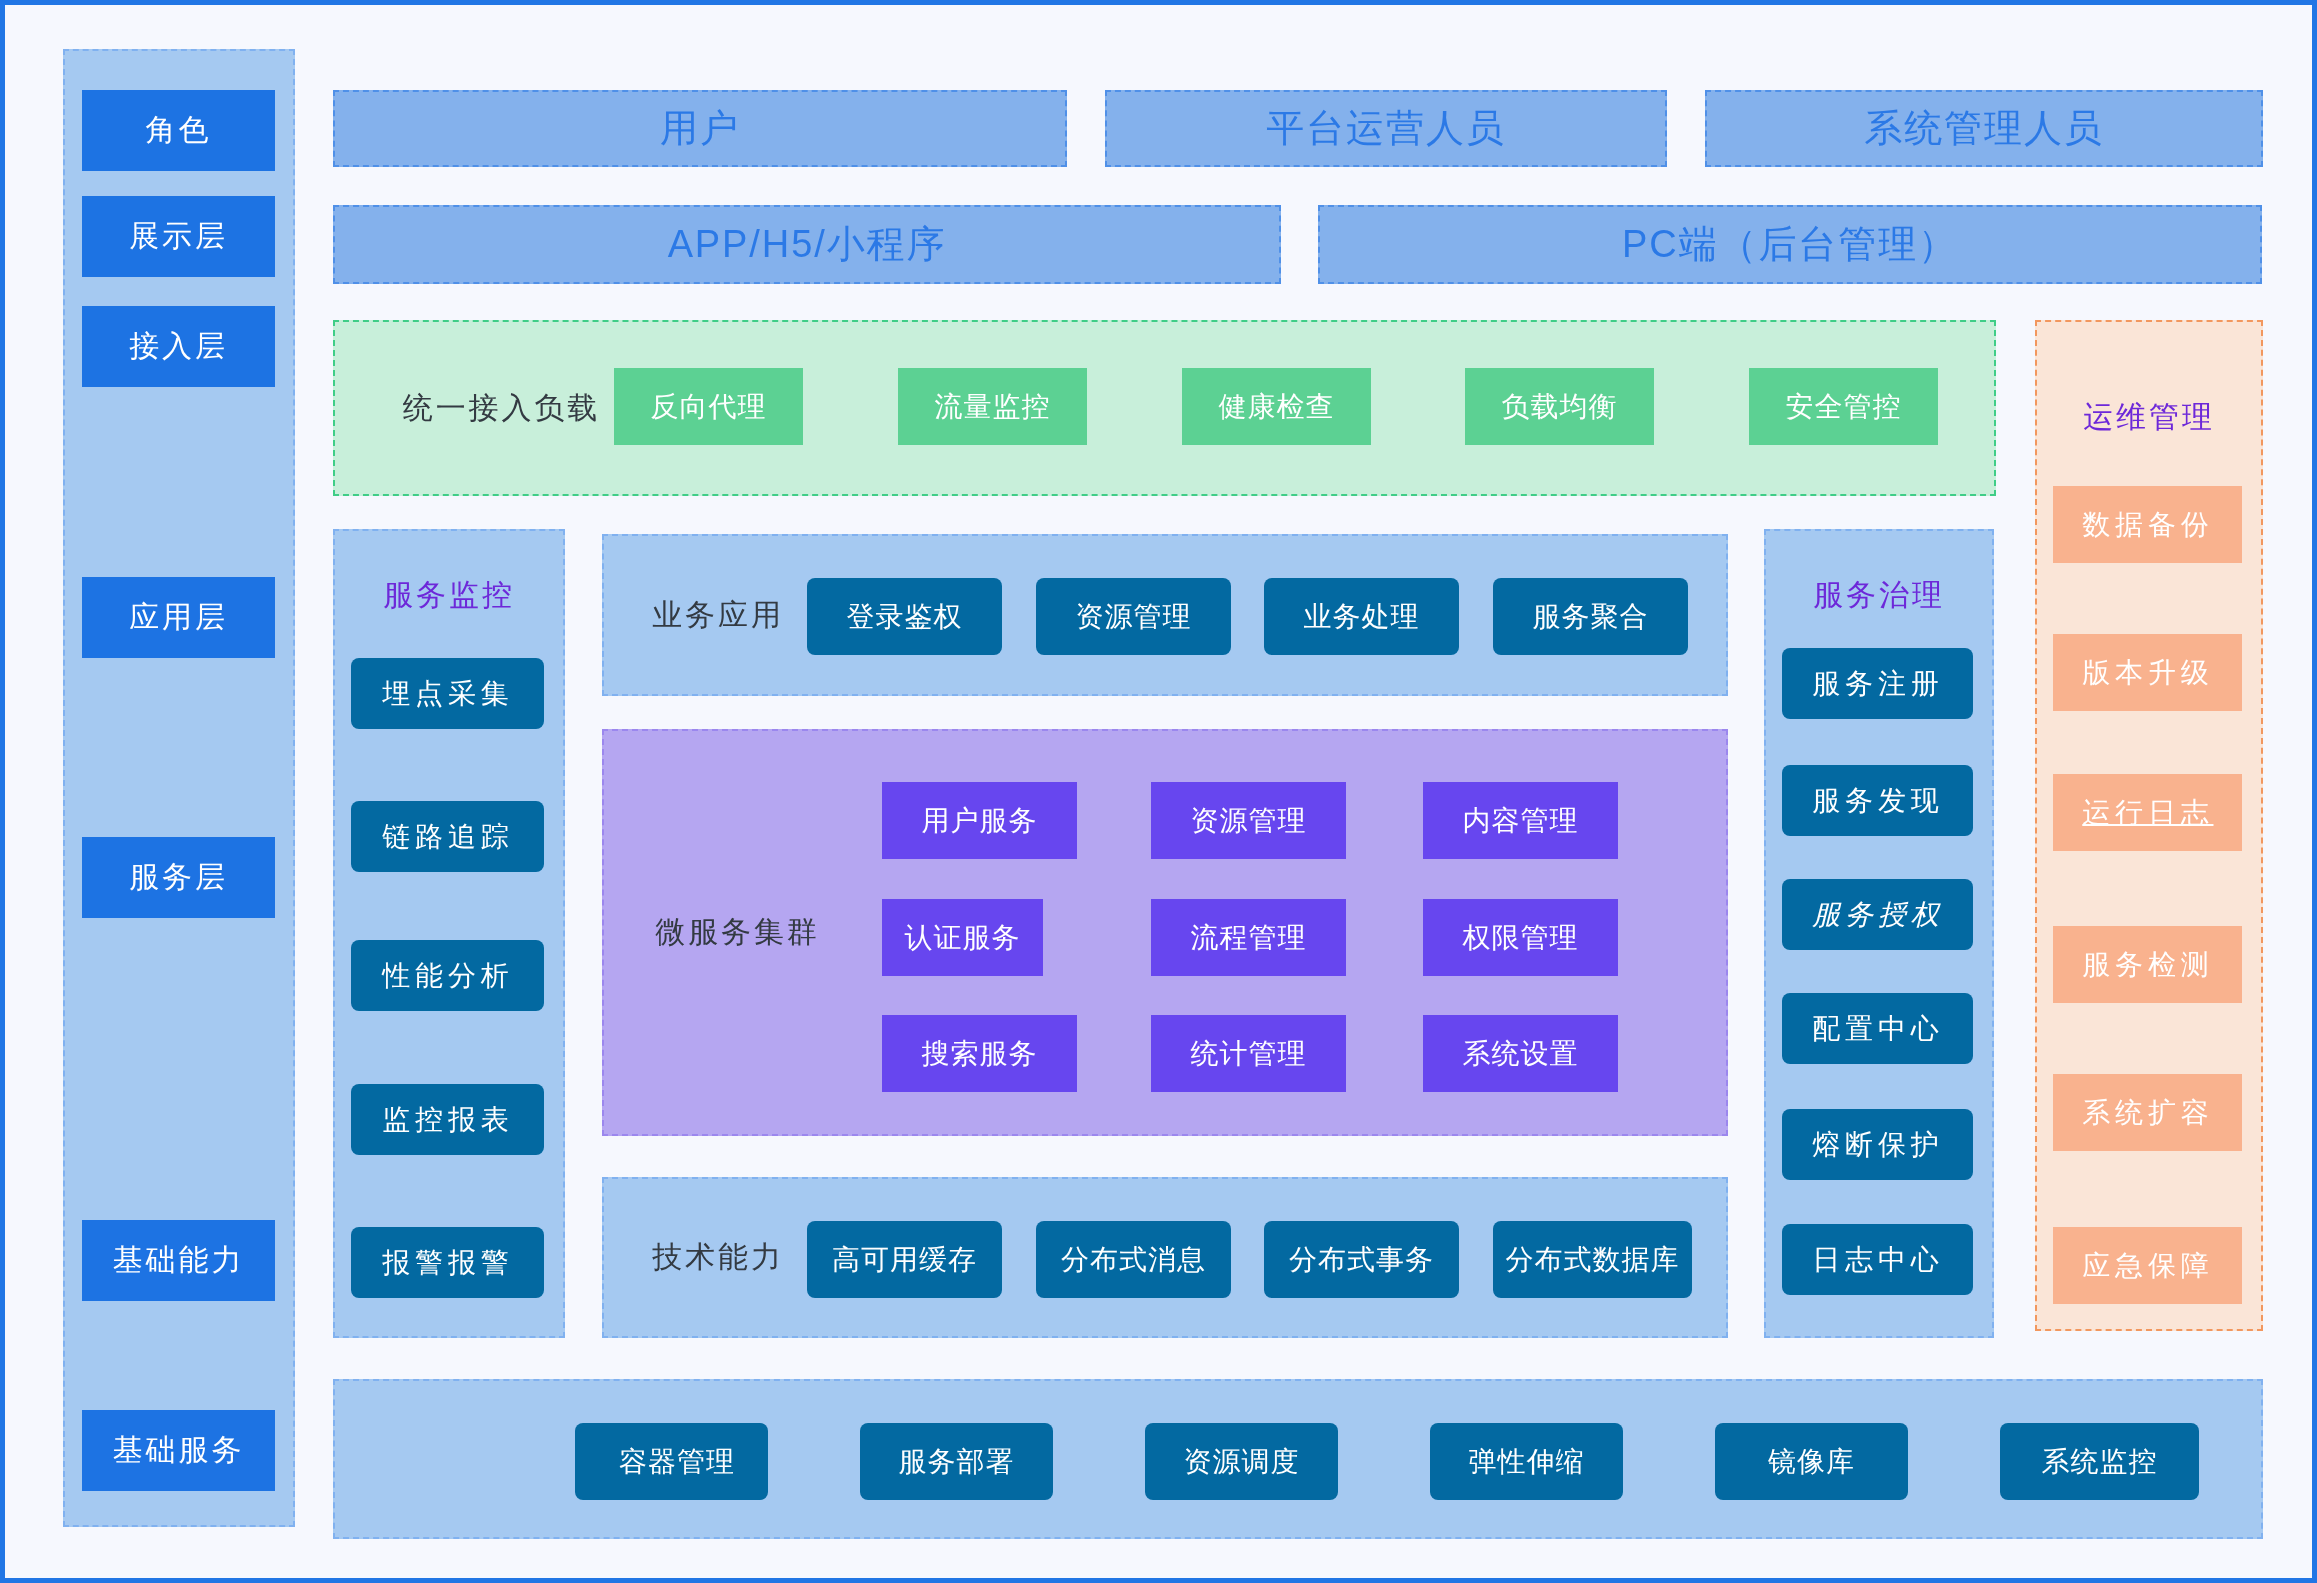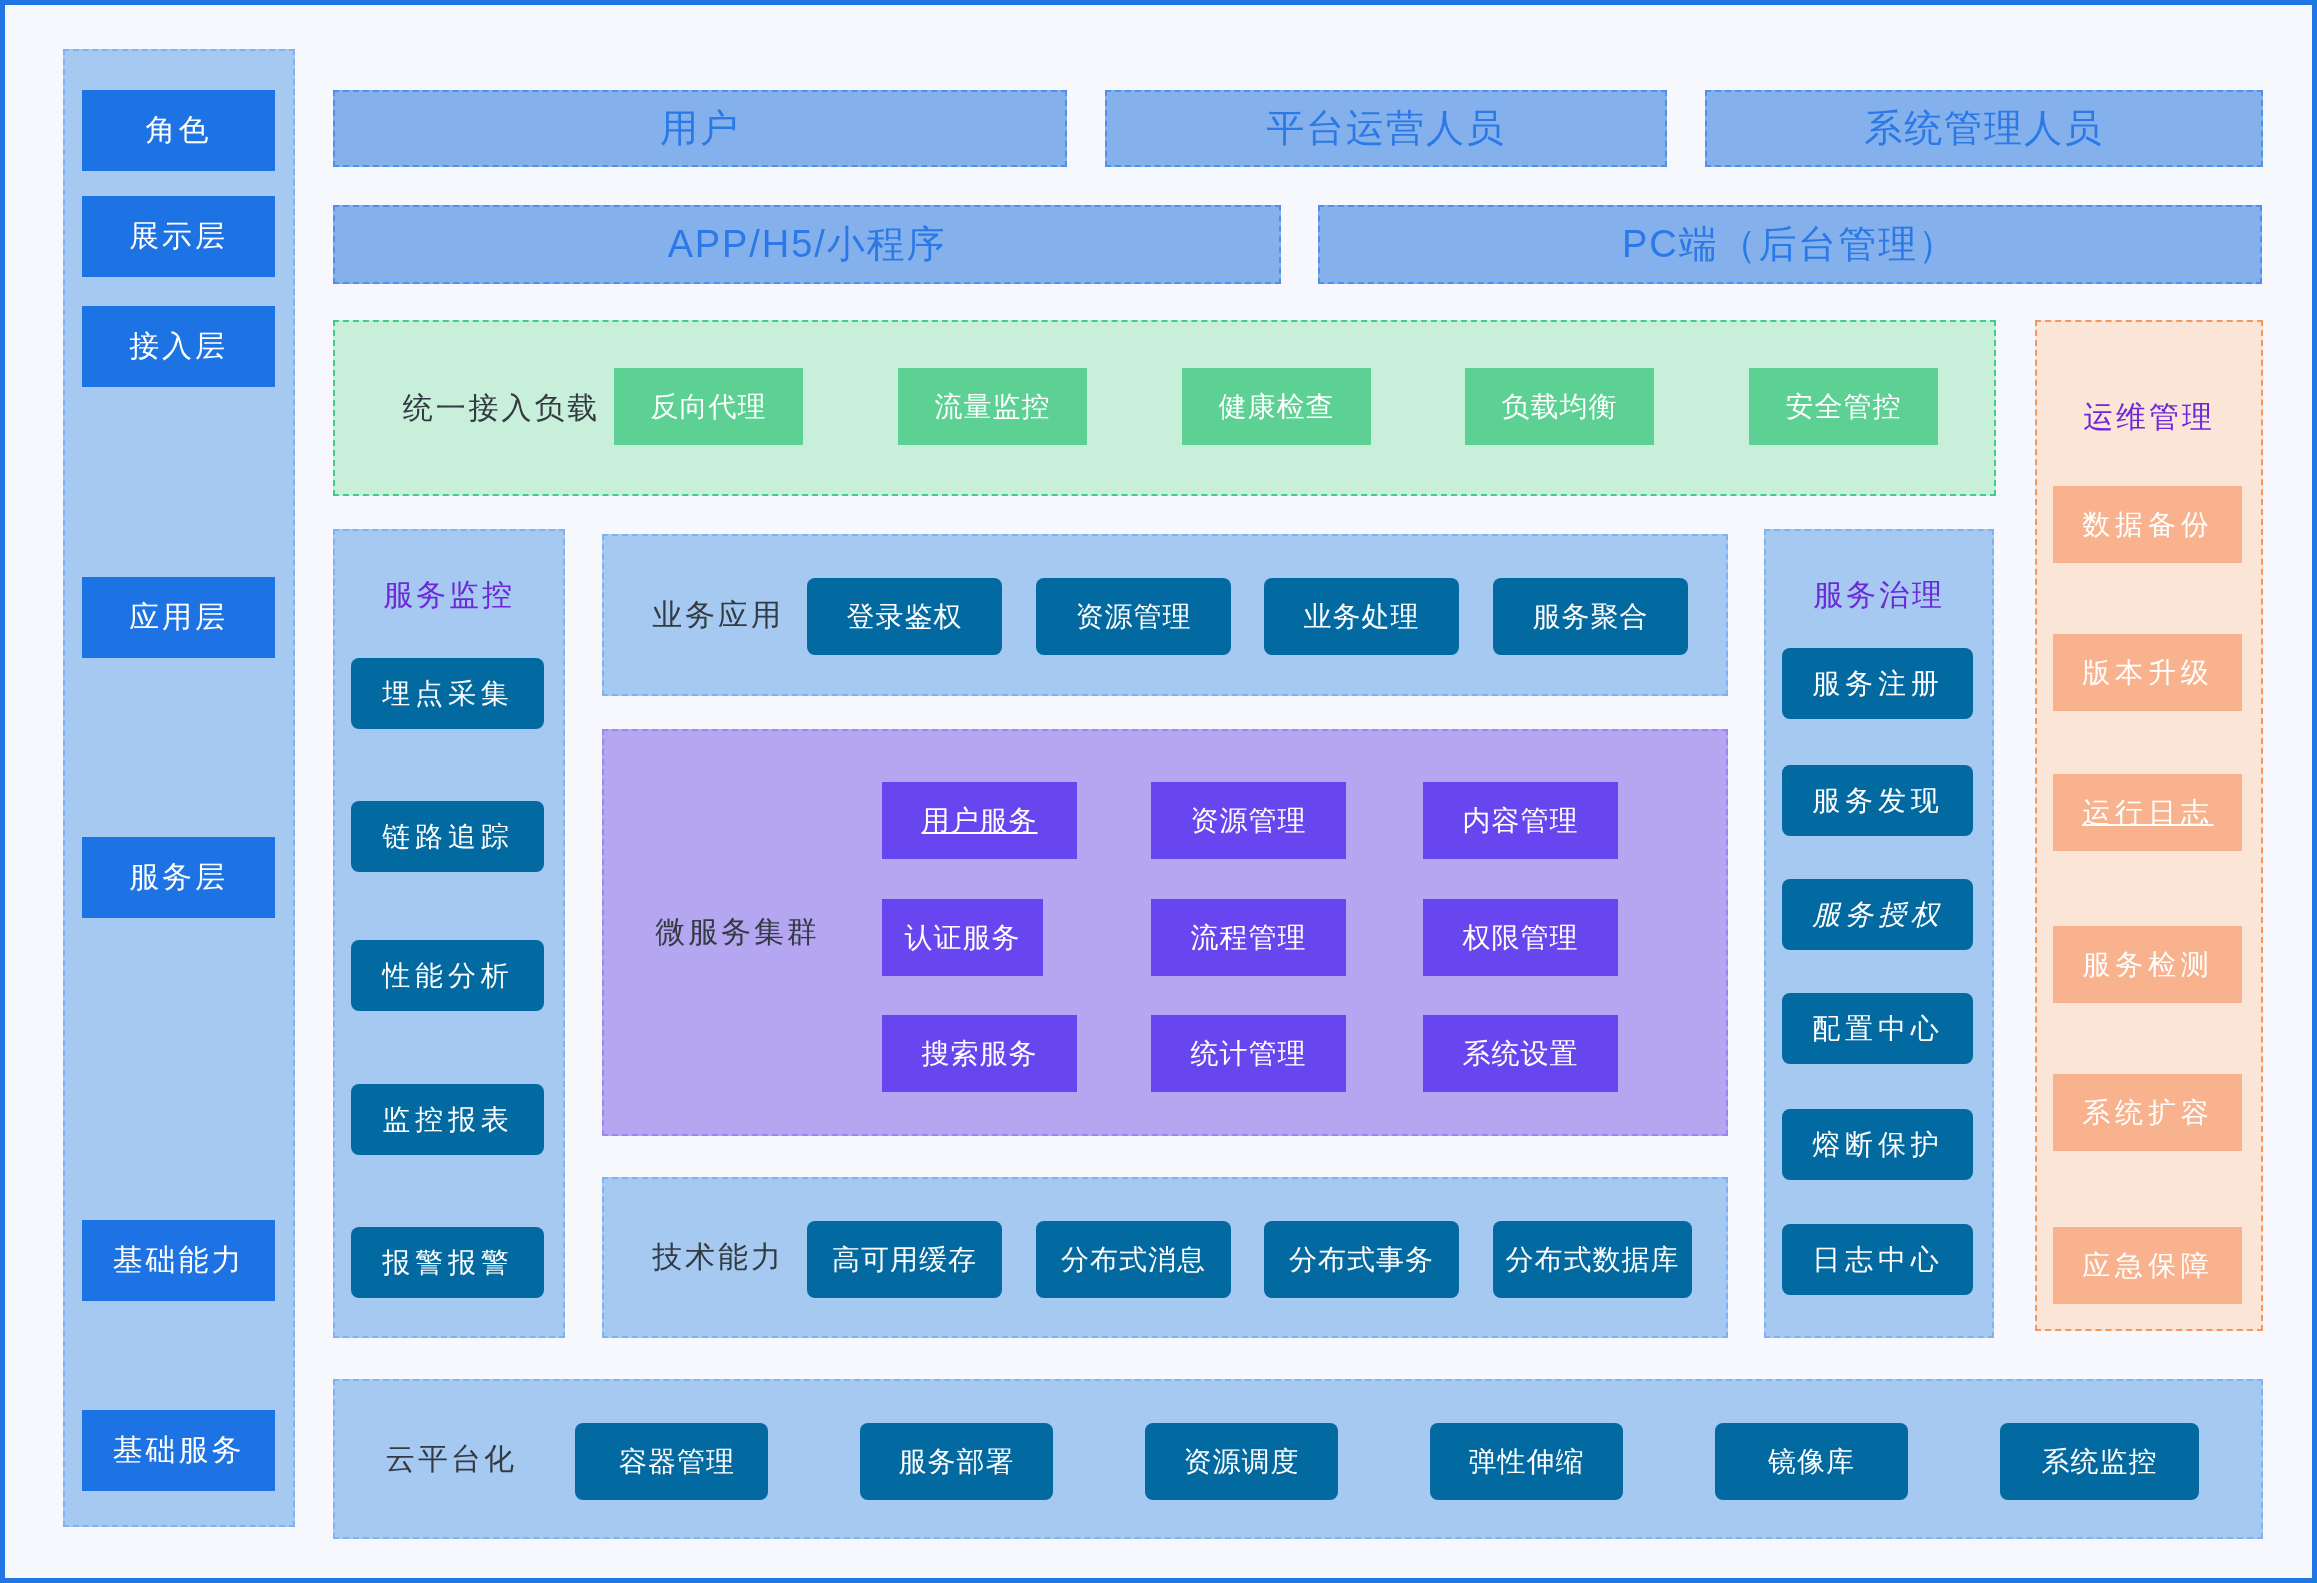--- a/index.html
+++ b/index.html
@@ -104,21 +104,21 @@
   <div class="abs panel-blue" style="left:597px;top:529px;width:1126px;height:162px;">
     <div class="abs flexc panel-label" style="left:37px;top:0;width:154px;height:100%;">业务应用</div>
     <div class="abs flexc btn btn-primary" style="left:203px;top:42px;width:195px;height:77px;">登录鉴权</div>
     <div class="abs flexc btn btn-primary" style="left:432px;top:42px;width:195px;height:77px;">资源管理</div>
     <div class="abs flexc btn btn-primary" style="left:660px;top:42px;width:195px;height:77px;">业务处理</div>
     <div class="abs flexc btn btn-primary" style="left:889px;top:42px;width:195px;height:77px;">服务聚合</div>
   </div>
 
   <div class="abs panel-purple" style="left:597px;top:724px;width:1126px;height:407px;">
     <div class="abs flexc panel-label" style="left:37px;top:0;width:193px;height:100%;">微服务集群</div>
-    <div class="abs flexc btn btn-purple" style="left:278px;top:51px;width:195px;height:77px;text-decoration:underline;">用户服务</div>
+    <div class="abs flexc btn btn-purple" style="left:278px;top:51px;width:195px;height:77px;">用户服务</div>
     <div class="abs flexc btn btn-purple" style="left:547px;top:51px;width:195px;height:77px;">资源管理</div>
     <div class="abs flexc btn btn-purple" style="left:819px;top:51px;width:195px;height:77px;">内容管理</div>
     <div class="abs flexc btn btn-purple" style="left:278px;top:168px;width:161px;height:77px;">认证服务</div>
     <div class="abs flexc btn btn-purple" style="left:547px;top:168px;width:195px;height:77px;">流程管理</div>
     <div class="abs flexc btn btn-purple" style="left:819px;top:168px;width:195px;height:77px;">权限管理</div>
     <div class="abs flexc btn btn-purple" style="left:278px;top:284px;width:195px;height:77px;">搜索服务</div>
     <div class="abs flexc btn btn-purple" style="left:547px;top:284px;width:195px;height:77px;">统计管理</div>
     <div class="abs flexc btn btn-purple" style="left:819px;top:284px;width:195px;height:77px;">系统设置</div>
   </div>
 
@@ -134,21 +134,20 @@
     <div class="abs panel-title" style="left:0;top:44px;">服务治理</div>
     <div class="abs flexc btn btn-primary ls-col" style="left:16.4px;top:117px;width:191px;height:71px;">服务注册</div>
     <div class="abs flexc btn btn-primary ls-col" style="left:16.4px;top:234px;width:191px;height:71px;">服务发现</div>
     <div class="abs flexc btn btn-primary ls-col" style="left:16.4px;top:348px;width:191px;height:71px;font-style:italic;">服务授权</div>
     <div class="abs flexc btn btn-primary ls-col" style="left:16.4px;top:462px;width:191px;height:71px;">配置中心</div>
     <div class="abs flexc btn btn-primary ls-col" style="left:16.4px;top:578px;width:191px;height:71px;">熔断保护</div>
     <div class="abs flexc btn btn-primary ls-col" style="left:16.4px;top:693px;width:191px;height:71px;">日志中心</div>
   </div>
 
   <div class="abs panel-blue" style="left:328px;top:1374px;width:1930px;height:160px;">
-    <div class="abs flexc panel-label" style="left:39px;top:0;width:154px;height:100%;">云平台化</div>
     <div class="abs flexc btn btn-primary" style="left:240px;top:42px;width:193px;height:77px;padding-left:11px;">容器管理</div>
     <div class="abs flexc btn btn-primary" style="left:525px;top:42px;width:193px;height:77px;">服务部署</div>
     <div class="abs flexc btn btn-primary" style="left:810px;top:42px;width:193px;height:77px;">资源调度</div>
     <div class="abs flexc btn btn-primary" style="left:1095px;top:42px;width:193px;height:77px;">弹性伸缩</div>
     <div class="abs flexc btn btn-primary" style="left:1380px;top:42px;width:193px;height:77px;">镜像库</div>
     <div class="abs flexc btn btn-primary" style="left:1665px;top:42px;width:199px;height:77px;">系统监控</div>
   </div>
 
 </div>
 

